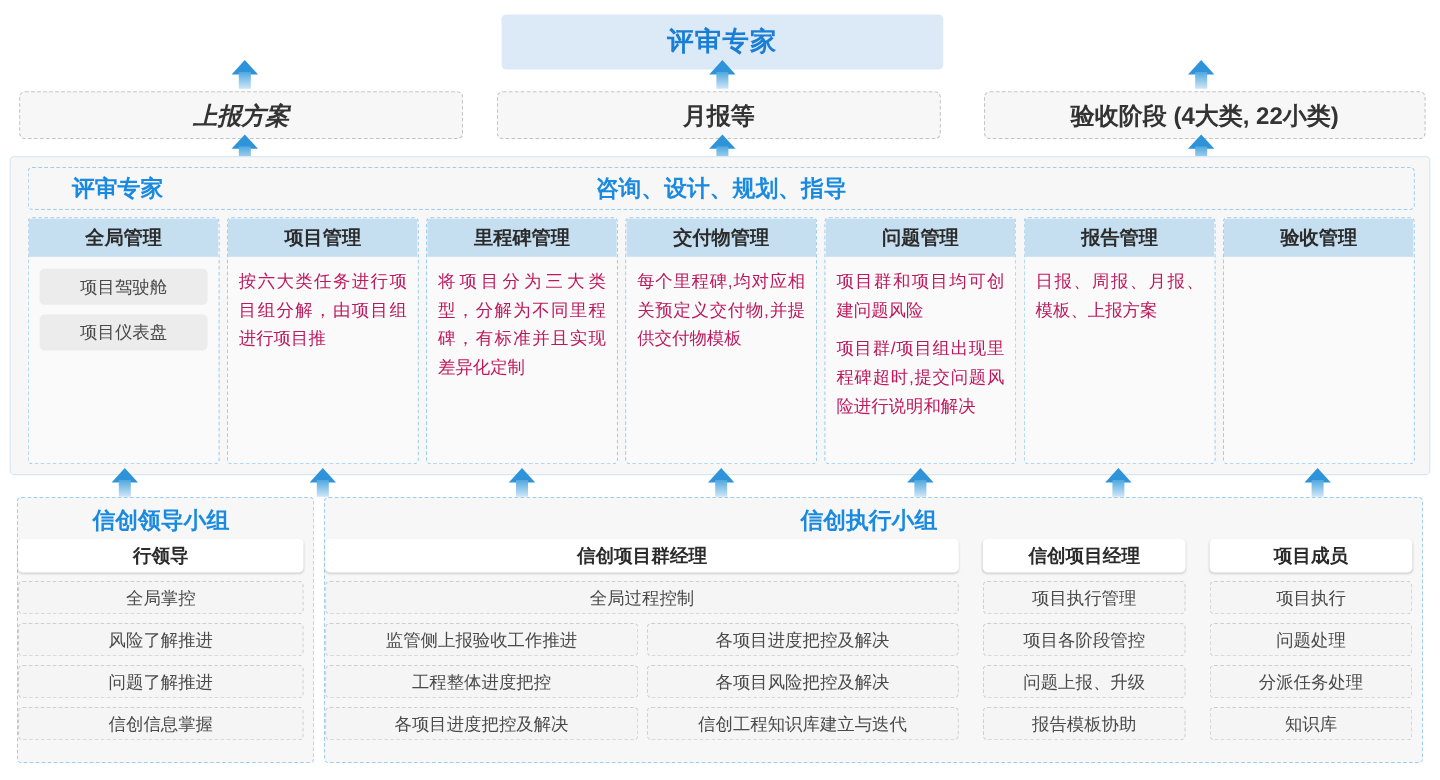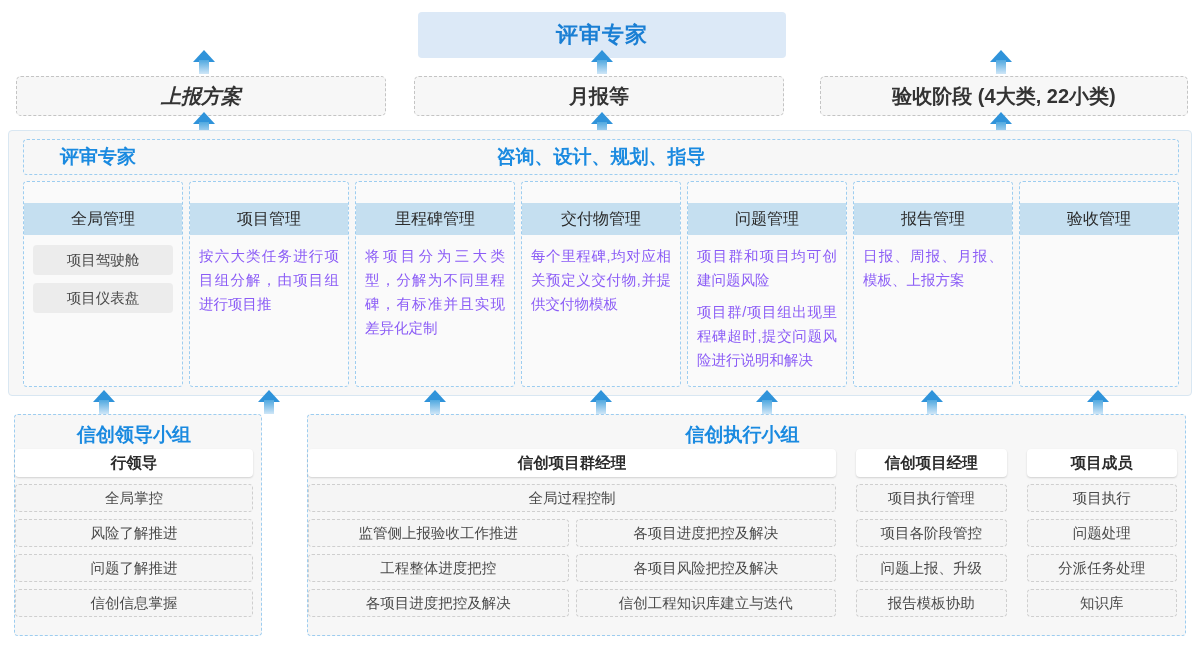--- a/index.html
+++ b/index.html
@@ -101,34 +101,33 @@
     border: 1px dashed #9dcdf0;
     border-radius: 4px;
     background: #fafafa;
     display: flex; flex-direction: column;
     overflow: hidden;
   }
   .col-head {
     height: 32px;
     background: #c5dff0;
     display: flex; align-items: center; justify-content: center;
-    font-size: 16px; font-weight: normal; color: #2b2b2b;
-    white-space: nowrap;
-    margin-top: 21px;
+    font-size: 16px; font-weight: bold; color: #2b2b2b;
+    white-space: nowrap;
   }
   .col-body {
     flex: 1;
     padding: 10px 9px 8px 9px;
     display: flex; flex-direction: column;
     gap: 8px;
   }
   .col-para {
     font-size: 14.5px;
     line-height: 1.65;
-    color: #8b5cf6;
+    color: #be185d;
     text-align: justify;
     text-align-last: left;
   }
   .pill {
     background: #ececec;
     border-radius: 4px;
     height: 30px;
     display: flex; align-items: center; justify-content: center;
     font-size: 14.5px;
     color: #4a4a4a;
@@ -143,21 +142,21 @@
     gap: 8px;
   }
   .bot-group {
     border: 1px dashed #9dcdf0;
     border-radius: 4px;
     background: #f7f7f7;
     position: relative;
     padding: 6px 8px 8px 0;
   }
   .group-left  { width: 248px; }
-  .group-right { flex: 1; margin-left: 37px; }
+  .group-right { flex: 1; }
 
   .group-title {
     text-align: center;
     font-size: 19px; font-weight: bold; color: #1a8ae0;
     height: 28px; line-height: 28px;
     white-space: nowrap;
   }
 
   .role-cols { display: flex; gap: 20px; height: 176px; }
   .role-col { display: flex; flex-direction: column; gap: 7px; }

